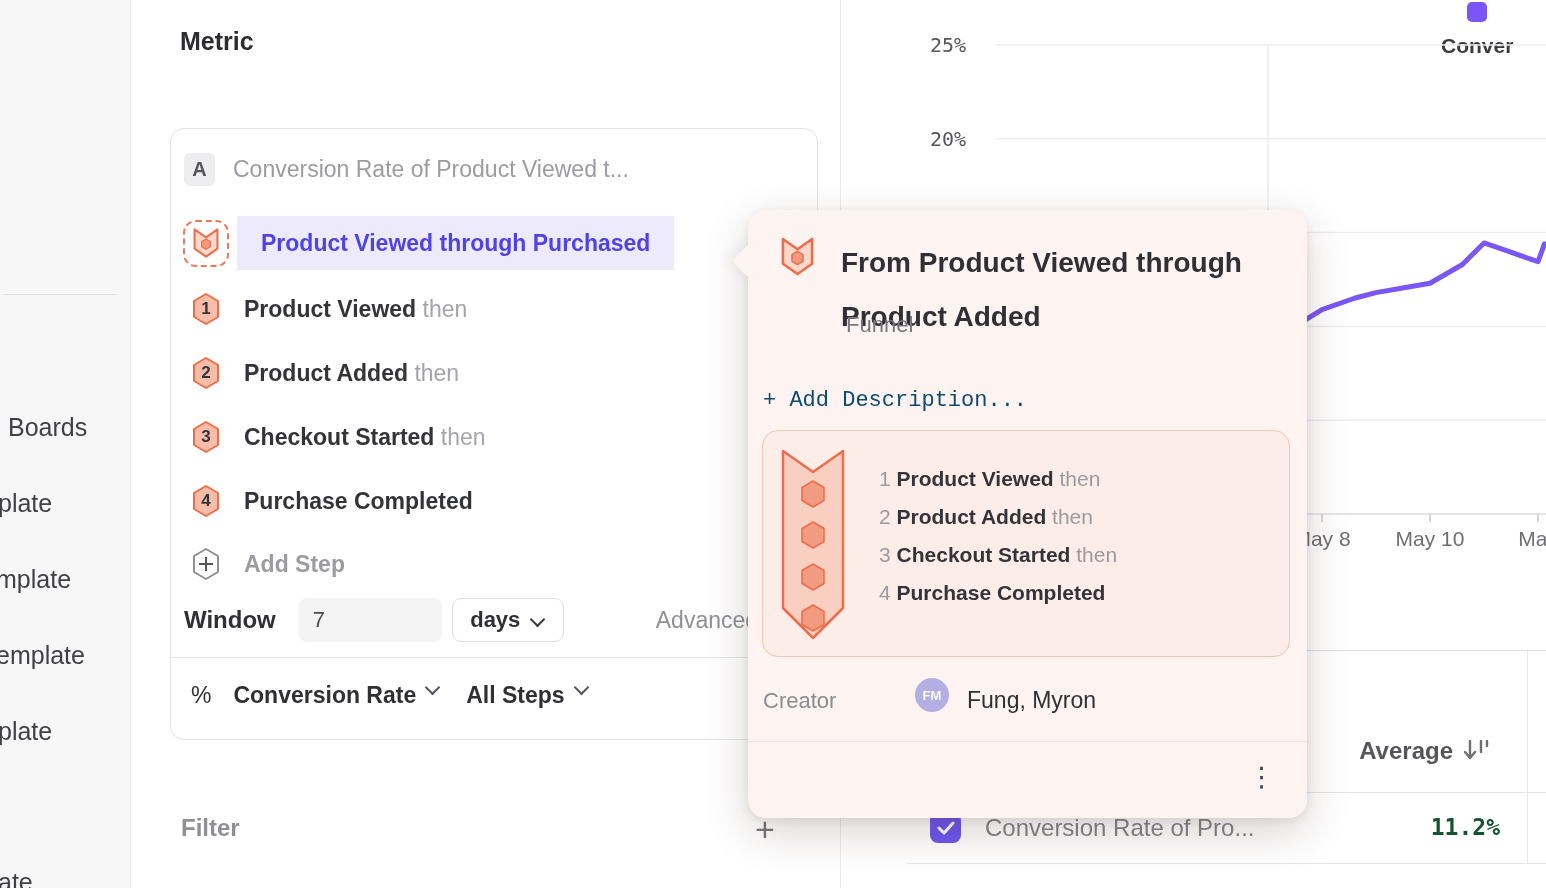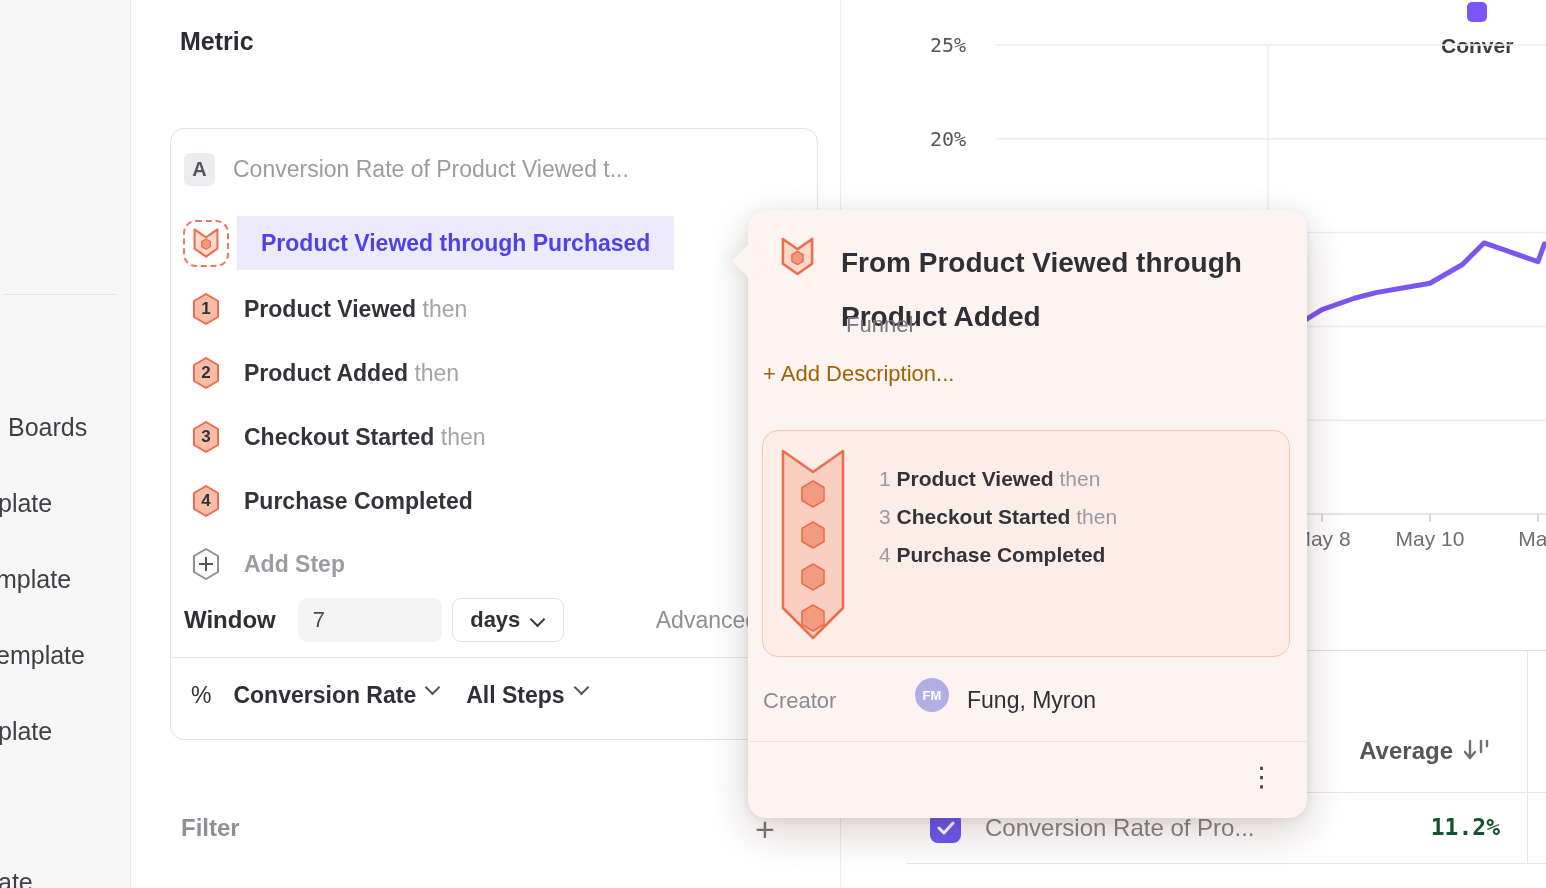--- a/index.html
+++ b/index.html
@@ -95,21 +95,21 @@
     font-family:"DejaVu Sans Mono",monospace; font-size:23px; color:#14532d;font-weight:bold; }
 
   
   #popover { position:absolute; left:748px; top:210px; width:559px; height:608px; background:#fdf4f1;
     border-radius:18px; box-shadow:0 14px 44px rgba(60,30,20,.20), 0 2px 8px rgba(60,30,20,.08); z-index:5; }
   #pop-arrow { position:absolute; left:-11px; top:38px; width:26px; height:26px; background:#fdf4f1;
     transform:rotate(45deg); border-radius:4px; box-shadow:-5px 5px 12px rgba(60,30,20,.05); }
   .pop-head { position:absolute; left:32px; top:26px; display:flex; }
   .pop-title { margin-left:26px; width:420px; font-size:28px; font-weight:700; color:#2f2f35; line-height:54px; }
   .pop-type { position:absolute; left:98px; top:102px; font-size:22px; color:#77777d; }
-  .pop-adddesc { position:absolute; left:15px; top:151px; font-size:22px; color:#a16207; cursor:pointer; }
+  .pop-adddesc { position:absolute; left:15px; top:178px; font-size:22px; color:#0c4a6e; cursor:pointer;font-family:Liberation Mono, monospace; }
   .pop-stepsbox { position:absolute; left:14px; top:220px; width:528px; height:227px; background:#fcede8;
     border:1.5px solid #f6c5b2; border-radius:16px; }
   .pop-ribbon { position:absolute; left:17px; top:17px; }
   .pop-steplist { position:absolute; left:116px; top:36px; display:flex; flex-direction:column; gap:14px; }
   .pop-step { font-size:21px; font-weight:600; color:#33333a; white-space:nowrap; }
   .pop-step .n, .pop-step .t { font-weight:400; color:#9a9aa0; }
   .pop-creator-label { position:absolute; left:15px; top:478px; font-size:22px; color:#8b8b91; }
   .pop-avatar { position:absolute; left:167px; top:468px; width:34px; height:34px; border-radius:50%;
     background:#b3aee4; color:#fff; font-size:13px; font-weight:700; display:flex; align-items:center; justify-content:center; }
   .pop-creator-name { position:absolute; left:219px; top:477px; font-size:23px; color:#2f2f35; }
@@ -304,20 +304,21 @@
         <g fill="#f19c81" stroke="#ee6d4c" stroke-width="1.6" stroke-linejoin="round">
           <path d="M33 33 L44 39.5 L44 52.5 L33 59 L22 52.5 L22 39.5 Z"></path>
           <path d="M33 74 L44 80.5 L44 93.5 L33 100 L22 93.5 L22 80.5 Z"></path>
           <path d="M33 116 L44 122.5 L44 135.5 L33 142 L22 135.5 L22 122.5 Z"></path>
           <path d="M33 157 L44 163.5 L44 176.5 L33 183 L22 176.5 L22 163.5 Z"></path>
         </g>
       </svg>
     </span>
     <div class="pop-steplist">
       <div class="pop-step"><span class="n">1</span> <span>Product Viewed</span> <span class="t">then</span></div>
+      <div class="pop-step"><span class="n">2</span> <span>Product Added</span> <span class="t">then</span></div>
       <div class="pop-step"><span class="n">3</span> <span>Checkout Started</span> <span class="t">then</span></div>
       <div class="pop-step"><span class="n">4</span> <span>Purchase Completed</span></div>
     </div>
   </div>
 
   <div class="pop-creator-label">Creator</div>
   <div class="pop-avatar">FM</div>
   <div class="pop-creator-name">Fung, Myron</div>
   <div class="pop-divider"></div>
   <div class="pop-kebab">⋮</div>

